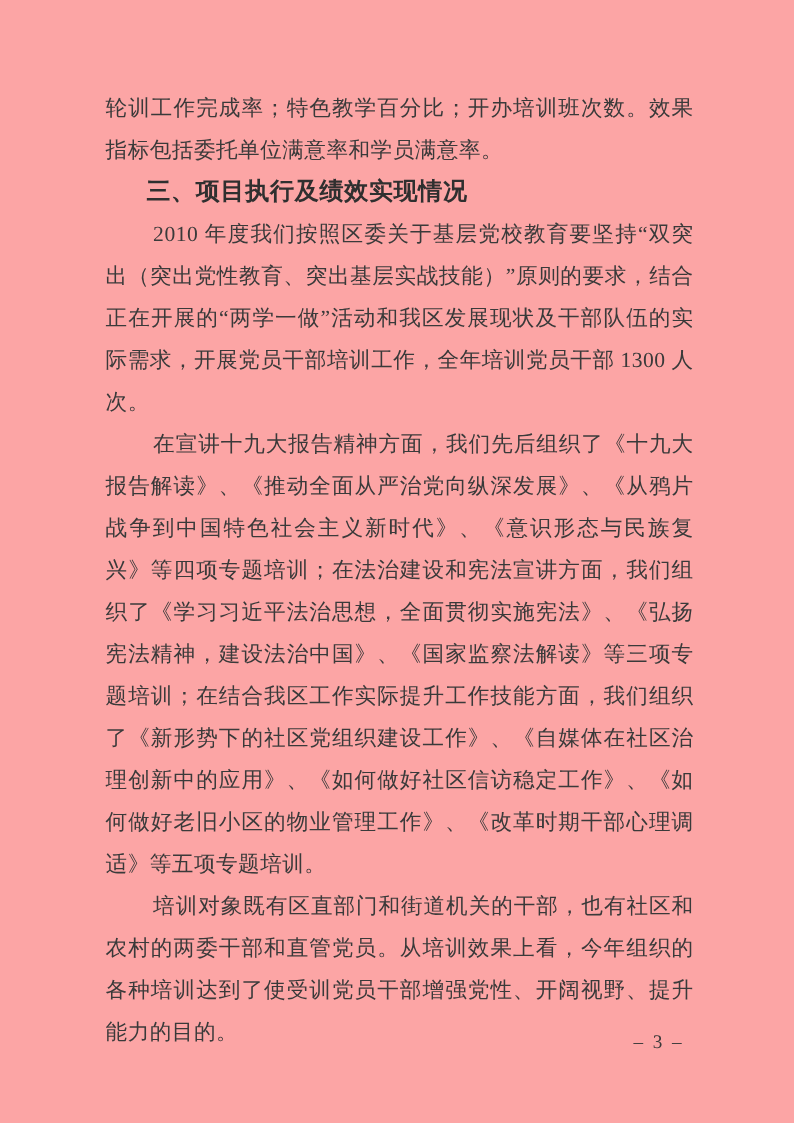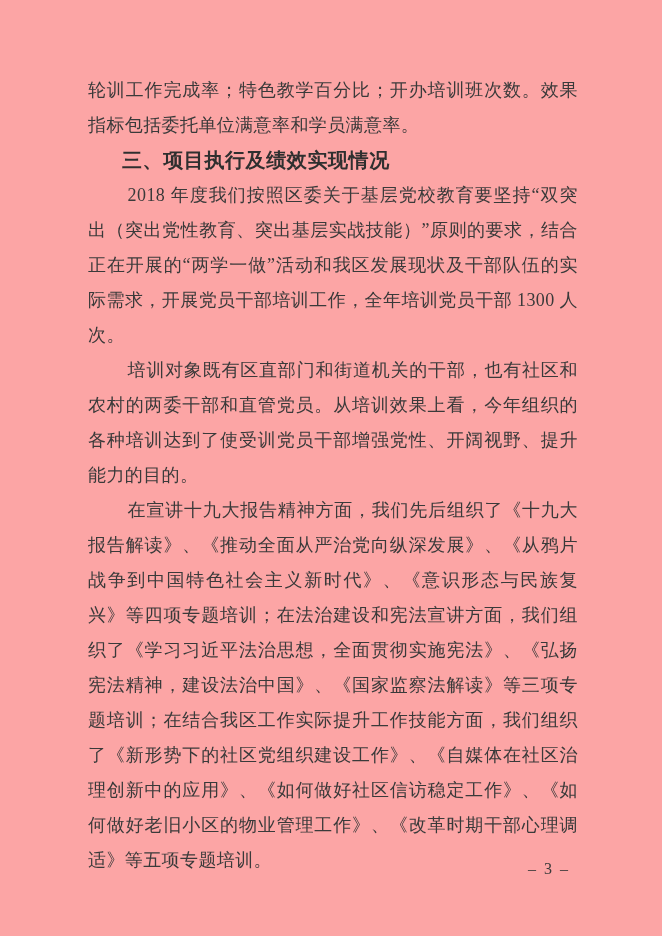--- a/index.html
+++ b/index.html
@@ -59,23 +59,23 @@
 <body>
 
 <div class="doc-page">
 
   <div class="doc-body">
 
     <p>轮训工作完成率；特色教学百分比；开办培训班次数。效果指标包括委托单位满意率和学员满意率。</p>
 
     <h3 class="doc-heading">三、项目执行及绩效实现情况</h3>
 
-    <p class="para-indent">2018 年度我们按照区委关于基层党校教育要坚持“双突出（突出党性教育、突出基层实战技能）”原则的要求，结合正在开展的“两学一做”活动和我区发展现状及干部队伍的实际需求，开展党员干部培训工作，全年培训党员干部 1300 人次。</p>
+    <p class="para-indent">2010 年度我们按照区委关于基层党校教育要坚持“双突出（突出党性教育、突出基层实战技能）”原则的要求，结合正在开展的“两学一做”活动和我区发展现状及干部队伍的实际需求，开展党员干部培训工作，全年培训党员干部 1300 人次。</p>
+
+    <p class="para-indent">在宣讲十九大报告精神方面，我们先后组织了《十九大报告解读》、《推动全面从严治党向纵深发展》、《从鸦片战争到中国特色社会主义新时代》、《意识形态与民族复兴》等四项专题培训；在法治建设和宪法宣讲方面，我们组织了《学习习近平法治思想，全面贯彻实施宪法》、《弘扬宪法精神，建设法治中国》、《国家监察法解读》等三项专题培训；在结合我区工作实际提升工作技能方面，我们组织了《新形势下的社区党组织建设工作》、《自媒体在社区治理创新中的应用》、《如何做好社区信访稳定工作》、《如何做好老旧小区的物业管理工作》、《改革时期干部心理调适》等五项专题培训。</p>
 
     <p class="para-indent">培训对象既有区直部门和街道机关的干部，也有社区和农村的两委干部和直管党员。从培训效果上看，今年组织的各种培训达到了使受训党员干部增强党性、开阔视野、提升能力的目的。</p>
-
-    <p class="para-indent">在宣讲十九大报告精神方面，我们先后组织了《十九大报告解读》、《推动全面从严治党向纵深发展》、《从鸦片战争到中国特色社会主义新时代》、《意识形态与民族复兴》等四项专题培训；在法治建设和宪法宣讲方面，我们组织了《学习习近平法治思想，全面贯彻实施宪法》、《弘扬宪法精神，建设法治中国》、《国家监察法解读》等三项专题培训；在结合我区工作实际提升工作技能方面，我们组织了《新形势下的社区党组织建设工作》、《自媒体在社区治理创新中的应用》、《如何做好社区信访稳定工作》、《如何做好老旧小区的物业管理工作》、《改革时期干部心理调适》等五项专题培训。</p>
 
   </div>
 
   <div class="page-number">– 3 –</div>
 
 </div>
 
 </body></html>

